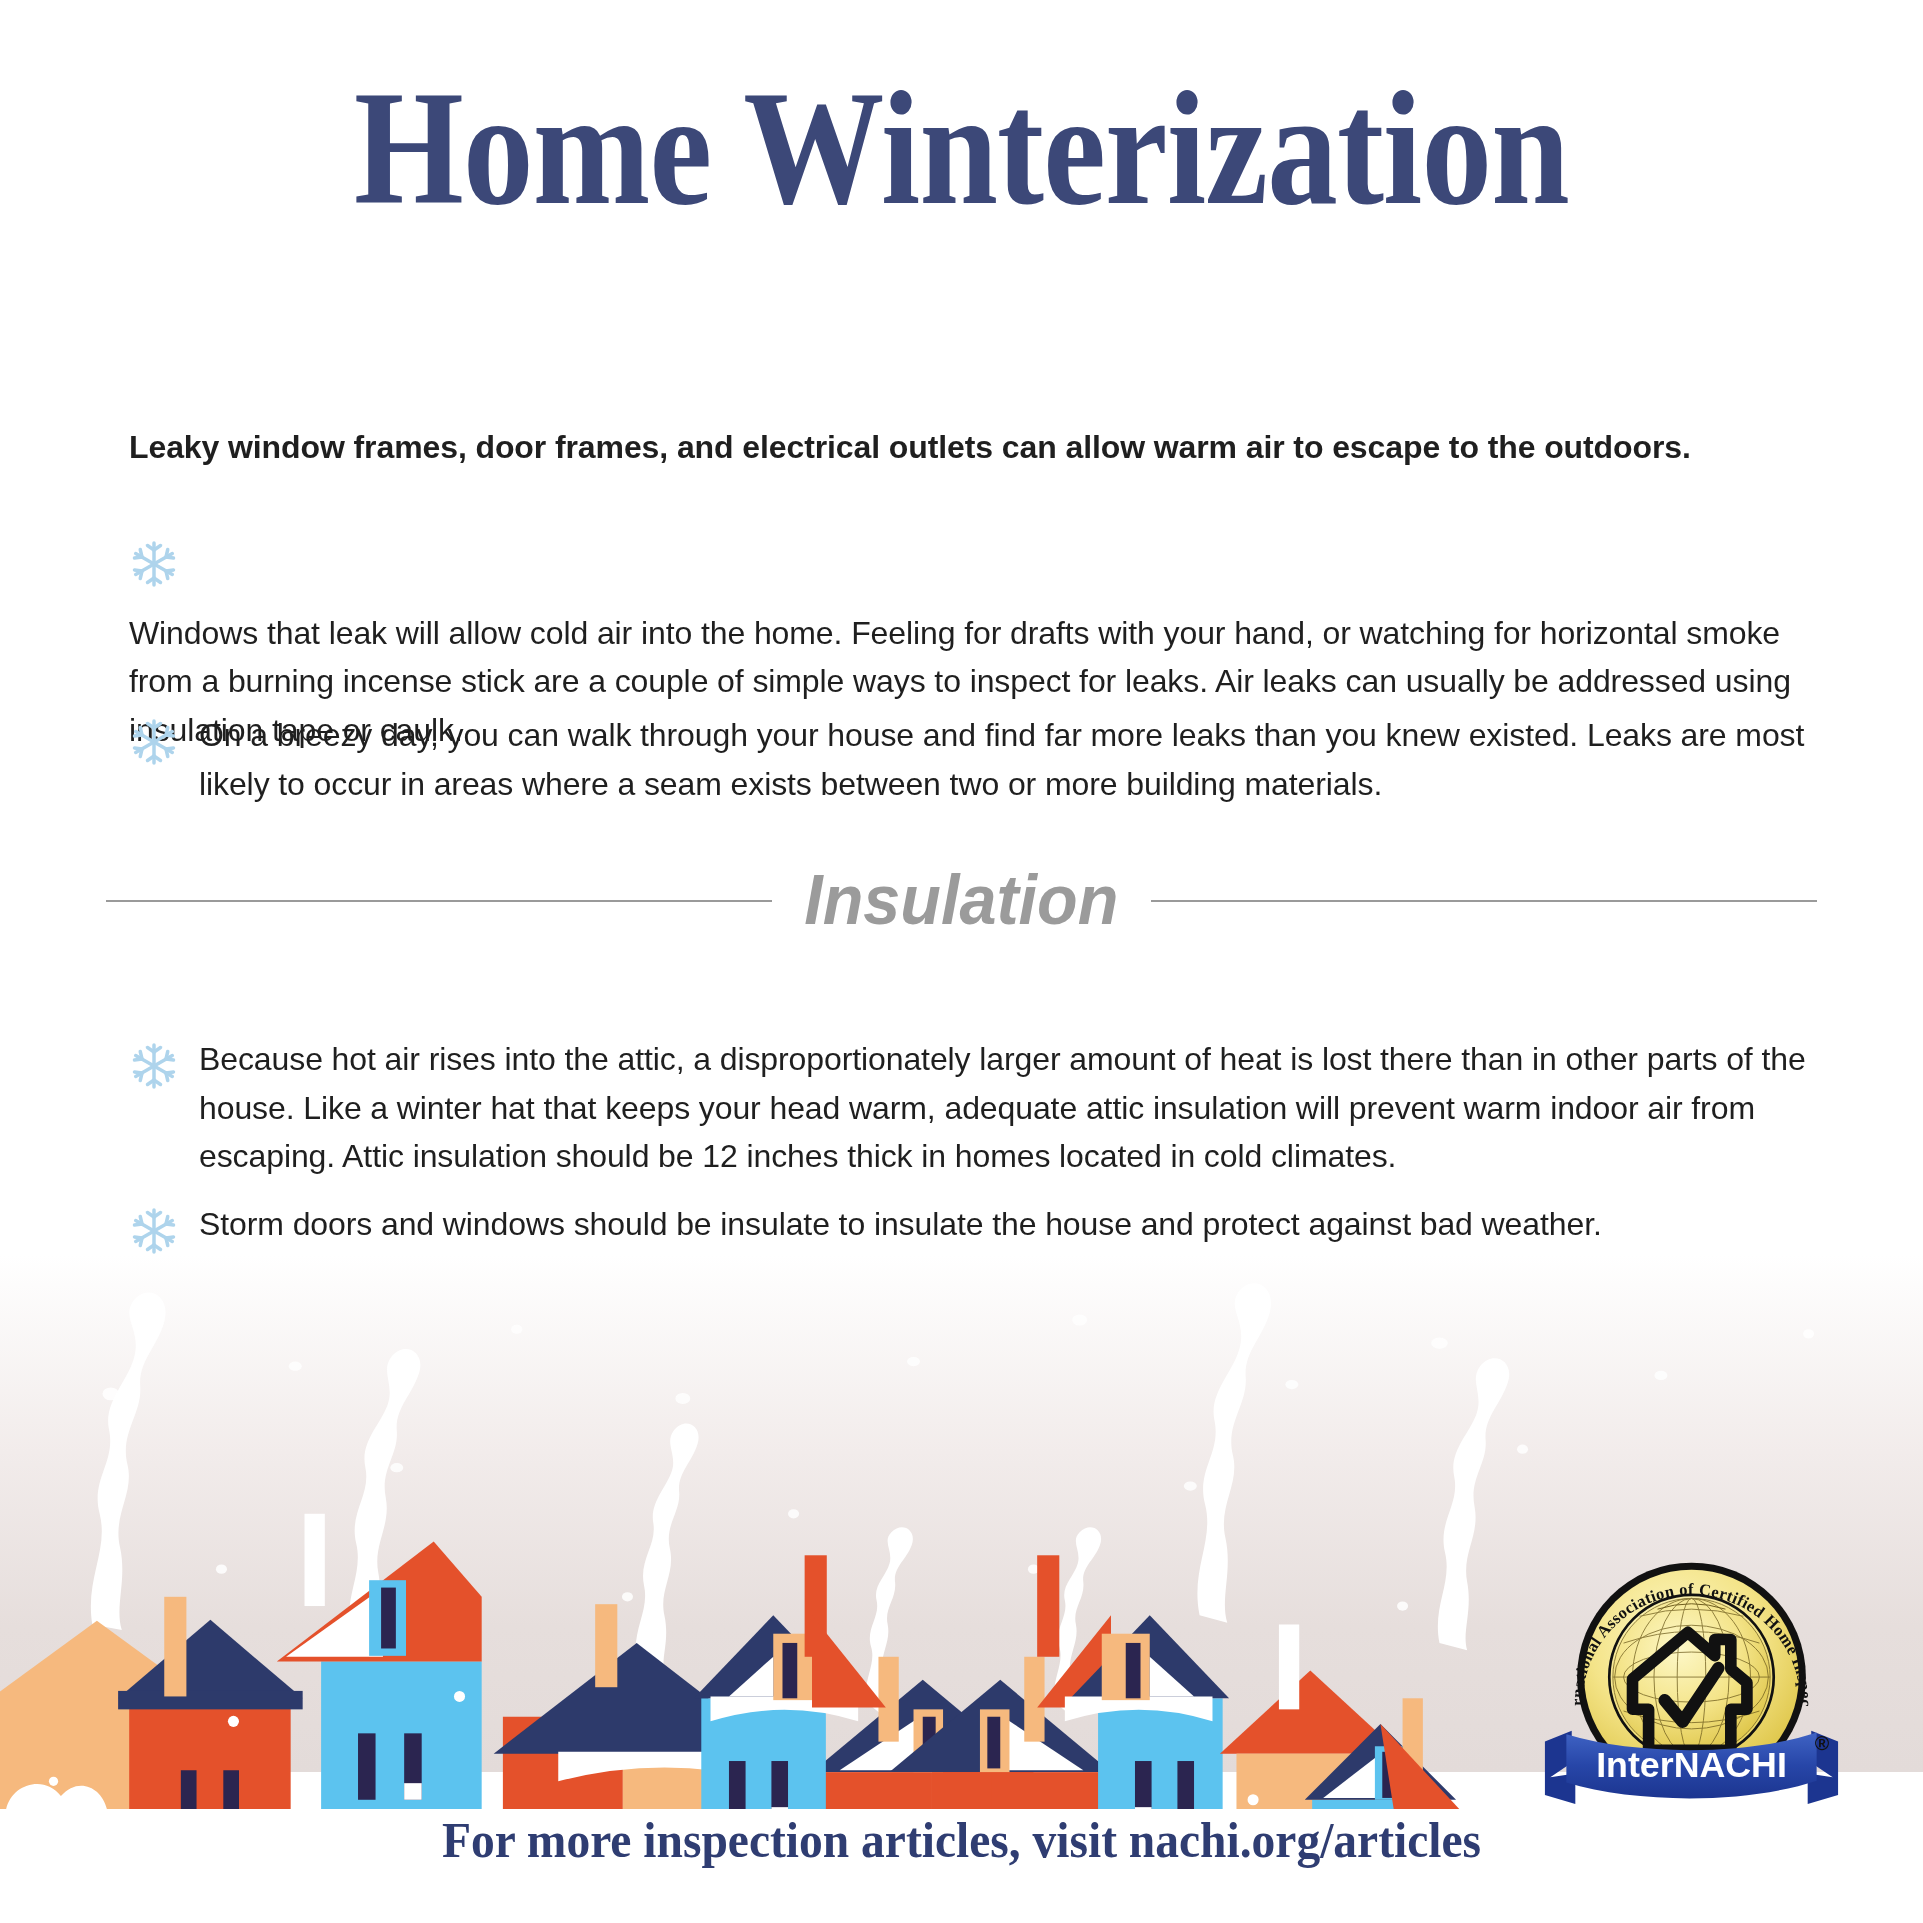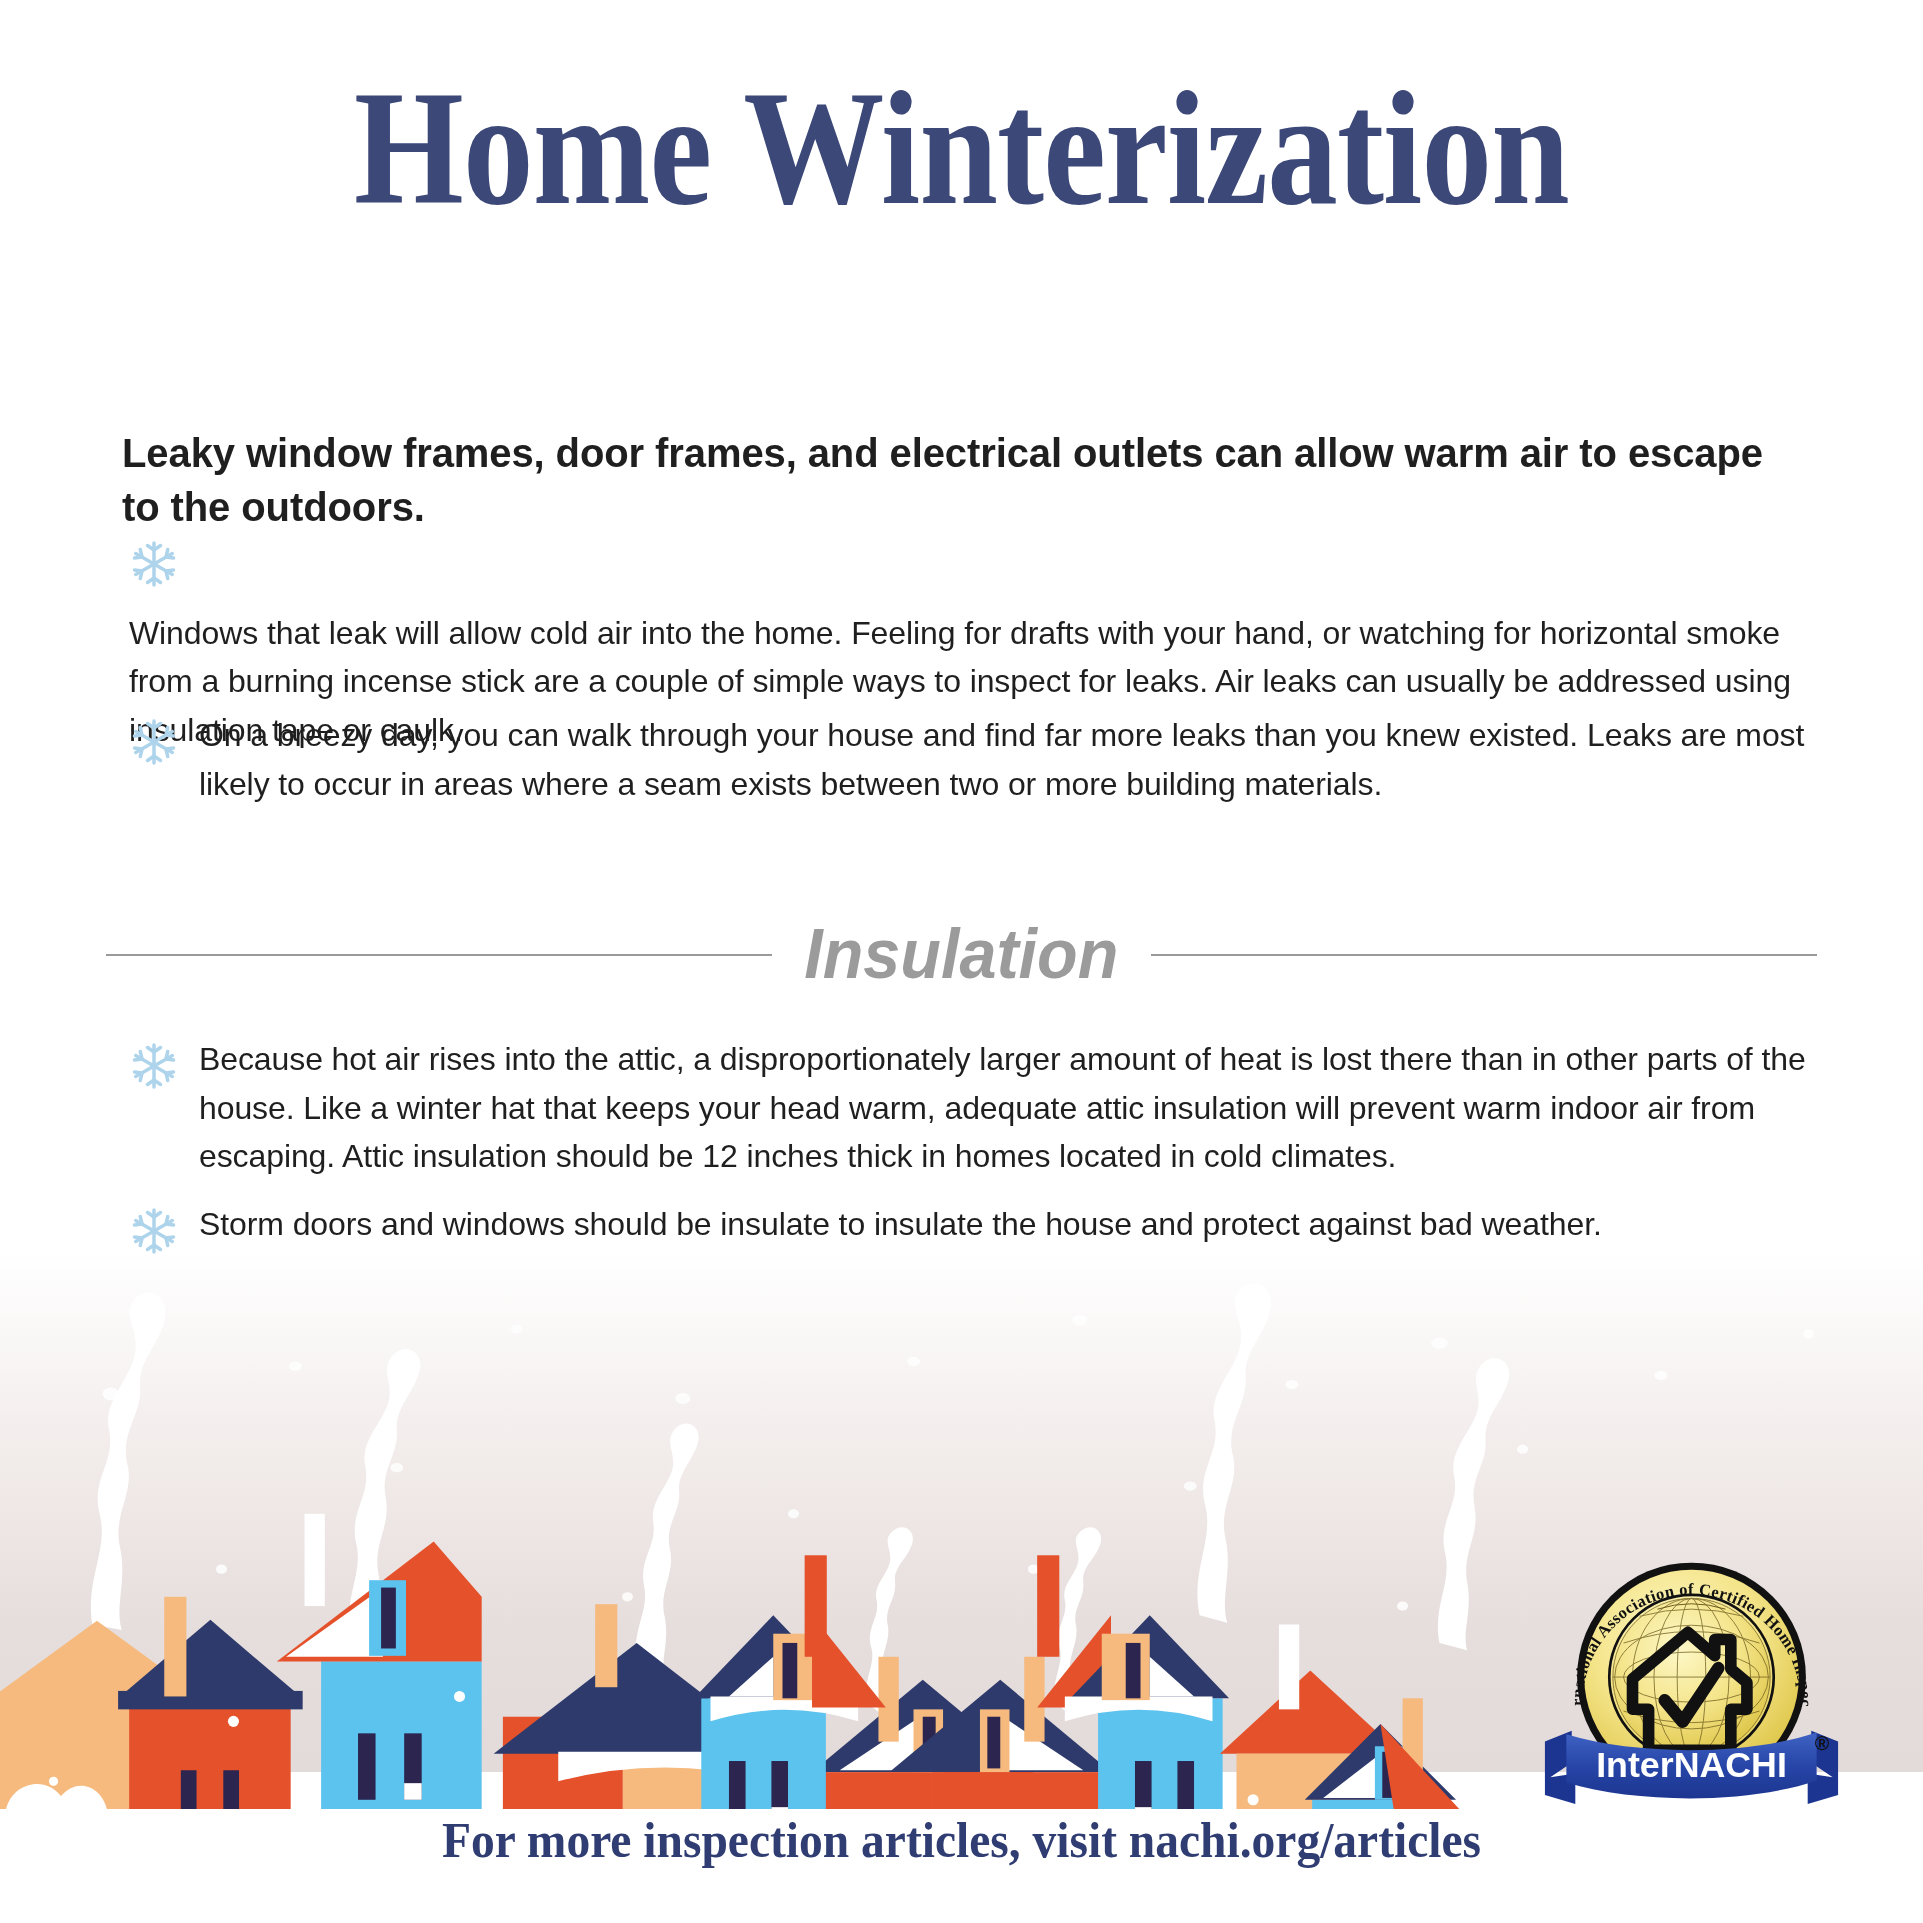--- a/index.html
+++ b/index.html
@@ -61,25 +61,25 @@
     font-size: 70px;
     line-height: 1.05;
     color: #9b9b9b;
     white-space: nowrap;
     transform: scaleX(0.95);
   }
 
   
   .intro {
     position: absolute;
-    left: 122px;
+    left: 129px;
     width: 1689px;
     font-family: "Liberation Sans", sans-serif;
     font-weight: bold;
-    font-size: 40px;
+    font-size: 32px;
     line-height: 1.35;
     color: #1f1f1f;
     letter-spacing: -0.1px;
   }
 
   
   .bullet {
     position: absolute;
     left: 129px;
     width: 1689px;
@@ -183,21 +183,21 @@
           <line x1="26" y1="64" x2="11" y2="62"></line>
             <line x1="26" y1="64" x2="22.5" y2="79"></line>
           <line x1="74" y1="36" x2="89" y2="38"></line>
             <line x1="74" y1="36" x2="77.5" y2="21"></line>
         </g>
       </svg>
     </div>
     <div class="bullet-text">On a breezy day, you can walk through your house and find far more leaks than you knew existed. Leaks are most likely to occur in areas where a seam exists between two or more building materials.</div>
   </div>
 
-  <div class="section-head" style="top:918px;">
+  <div class="section-head" style="top:864px;">
     <div class="section-rule"></div>
     <div class="section-title">Insulation</div>
     <div class="section-rule"></div>
   </div>
 
   <div class="bullet" style="top:1023px;margin-top:12px;">
     <div class="flake">
       <svg viewBox="0 0 100 100" width="50" height="50" aria-hidden="true">
         <g stroke="#aed4ec" stroke-width="7" stroke-linecap="round" fill="none">
           <line x1="50" y1="8" x2="50" y2="92"></line>

